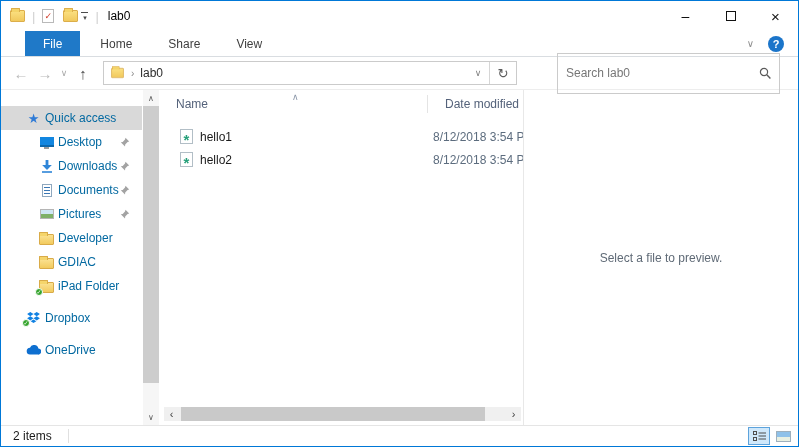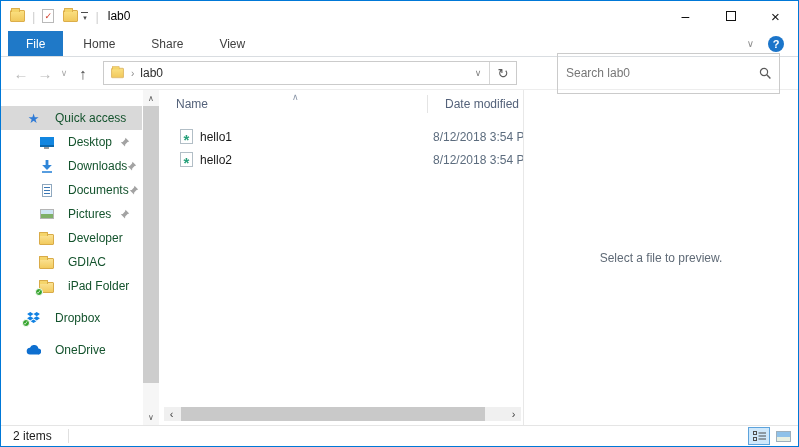--- a/index.html
+++ b/index.html
@@ -24,21 +24,21 @@
   .qat-drop .bar { width: 7px; border-top: 1px solid #4a4a4a; margin-bottom: 2px; }
   .qat-drop .tri { font-size: 7px; }
   .title-text { margin-left: 2px; color: #000; }
   .win-controls { margin-left: auto; display: flex; height: 30px; }
   .win-btn { width: 45px; height: 30px; display: flex; align-items: center; justify-content: center; color: #111; font-size: 14px; }
   .max-box { width: 10px; height: 10px; border: 1px solid #111; display: inline-block; }
 
   
   .tabbar { height: 26px; display: flex; align-items: stretch; border-bottom: 1px solid #d9dde1; }
   .tab { display: flex; align-items: center; padding: 0 16px; color: #3f3f3f; }
-  .tab.active { background: #1f79c8; color: #fff; margin-left: 7px; padding: 0 18px; }
+  .tab.active { background: #1f79c8; color: #fff; margin-left: 24px; padding: 0 18px; }
   .tab + .tab { margin-left: 4px; }
   .tabbar-right { margin-left: auto; display: flex; align-items: center; gap: 14px; padding-right: 14px; }
   .collapse-chev { color: #8f8f8f; font-size: 10px; }
   .help-circle { width: 16px; height: 16px; border-radius: 50%; background: #1b75ca; color: #fff; font-size: 11px; font-weight: bold; display: flex; align-items: center; justify-content: center; }
 
   
   .navbar { height: 33px; display: flex; align-items: center; padding: 0 8px; border-bottom: 1px solid #ededed; }
   .nav-btn { width: 24px; text-align: center; font-size: 15px; }
   .nav-back, .nav-fwd { color: #b9b9b9; }
   .nav-chev { width: 14px; color: #a8a8a8; font-size: 9px; text-align: center; }
@@ -60,21 +60,21 @@
   .main { height: 335px; display: flex; position: relative; }
 
   
   .sidebar { width: 160px; position: relative; padding-top: 16px; flex-shrink: 0; }
   .side-item { height: 24px; display: flex; align-items: center; width: 141px; position: relative; }
   .side-item.selected { background: #d9d9d9; }
   .side-item.lvl0 { padding-left: 24px; }
   .side-item.lvl1 { padding-left: 37px; }
   .side-item.gap { margin-top: 8px; }
   .side-icon { width: 17px; display: inline-flex; justify-content: center; align-items: center; position: relative; flex-shrink: 0; }
-  .side-label { margin-left: 13px; white-space: nowrap; color: #14532d; }
+  .side-label { margin-left: 3px; white-space: nowrap; color: #0369a1; }
   .pin { margin-left: auto; margin-right: 12px; display: flex; }
 
   .i-star { color: #2f7bd6; font-size: 13px; }
   .i-desktop { width: 14px; height: 10px; background: #1286e0; border-bottom: 2px solid #0c67ac; position: relative; }
   .i-desktop::after { content:""; position: absolute; left: 4px; bottom: -4px; width: 5px; height: 2px; background: #9a9a9a; }
   .i-doc { width: 10px; height: 13px; background: #fff; border: 1px solid #8fa8bf; position: relative; }
   .i-doc::before { content:""; position: absolute; left: 1px; top: 2px; width: 6px; height: 1px; background: #3b78b5; box-shadow: 0 3px 0 #3b78b5, 0 6px 0 #3b78b5; }
   .i-pic { width: 14px; height: 10px; border: 1px solid #b5b5b5; background: linear-gradient(180deg,#cfe6f5 0 55%, #7fb069 55% 100%); }
   .i-folder { width: 15px; height: 11px; background: linear-gradient(#fbe293,#f2cb5e); border: 1px solid #d9ab48; border-radius: 1px; position: relative; margin-top: 2px; }
   .i-folder::before { content:""; position: absolute; top: -3px; left: -1px; width: 7px; height: 3px; background: #f5d56b; border: 1px solid #d9ab48; border-bottom: none; border-radius: 1px 1px 0 0; }

